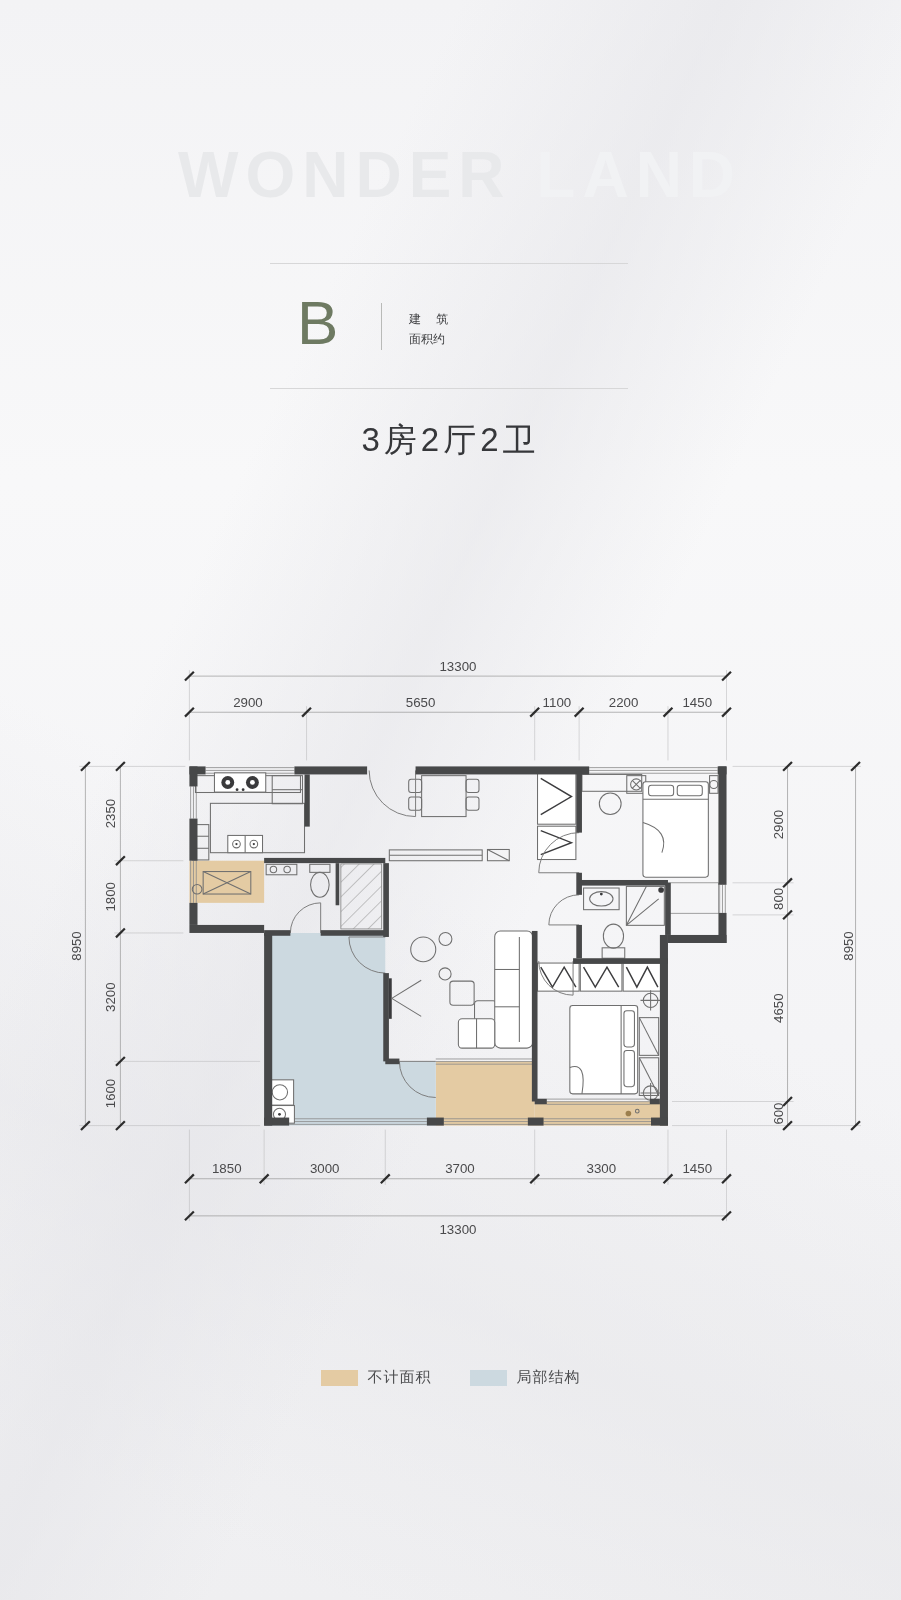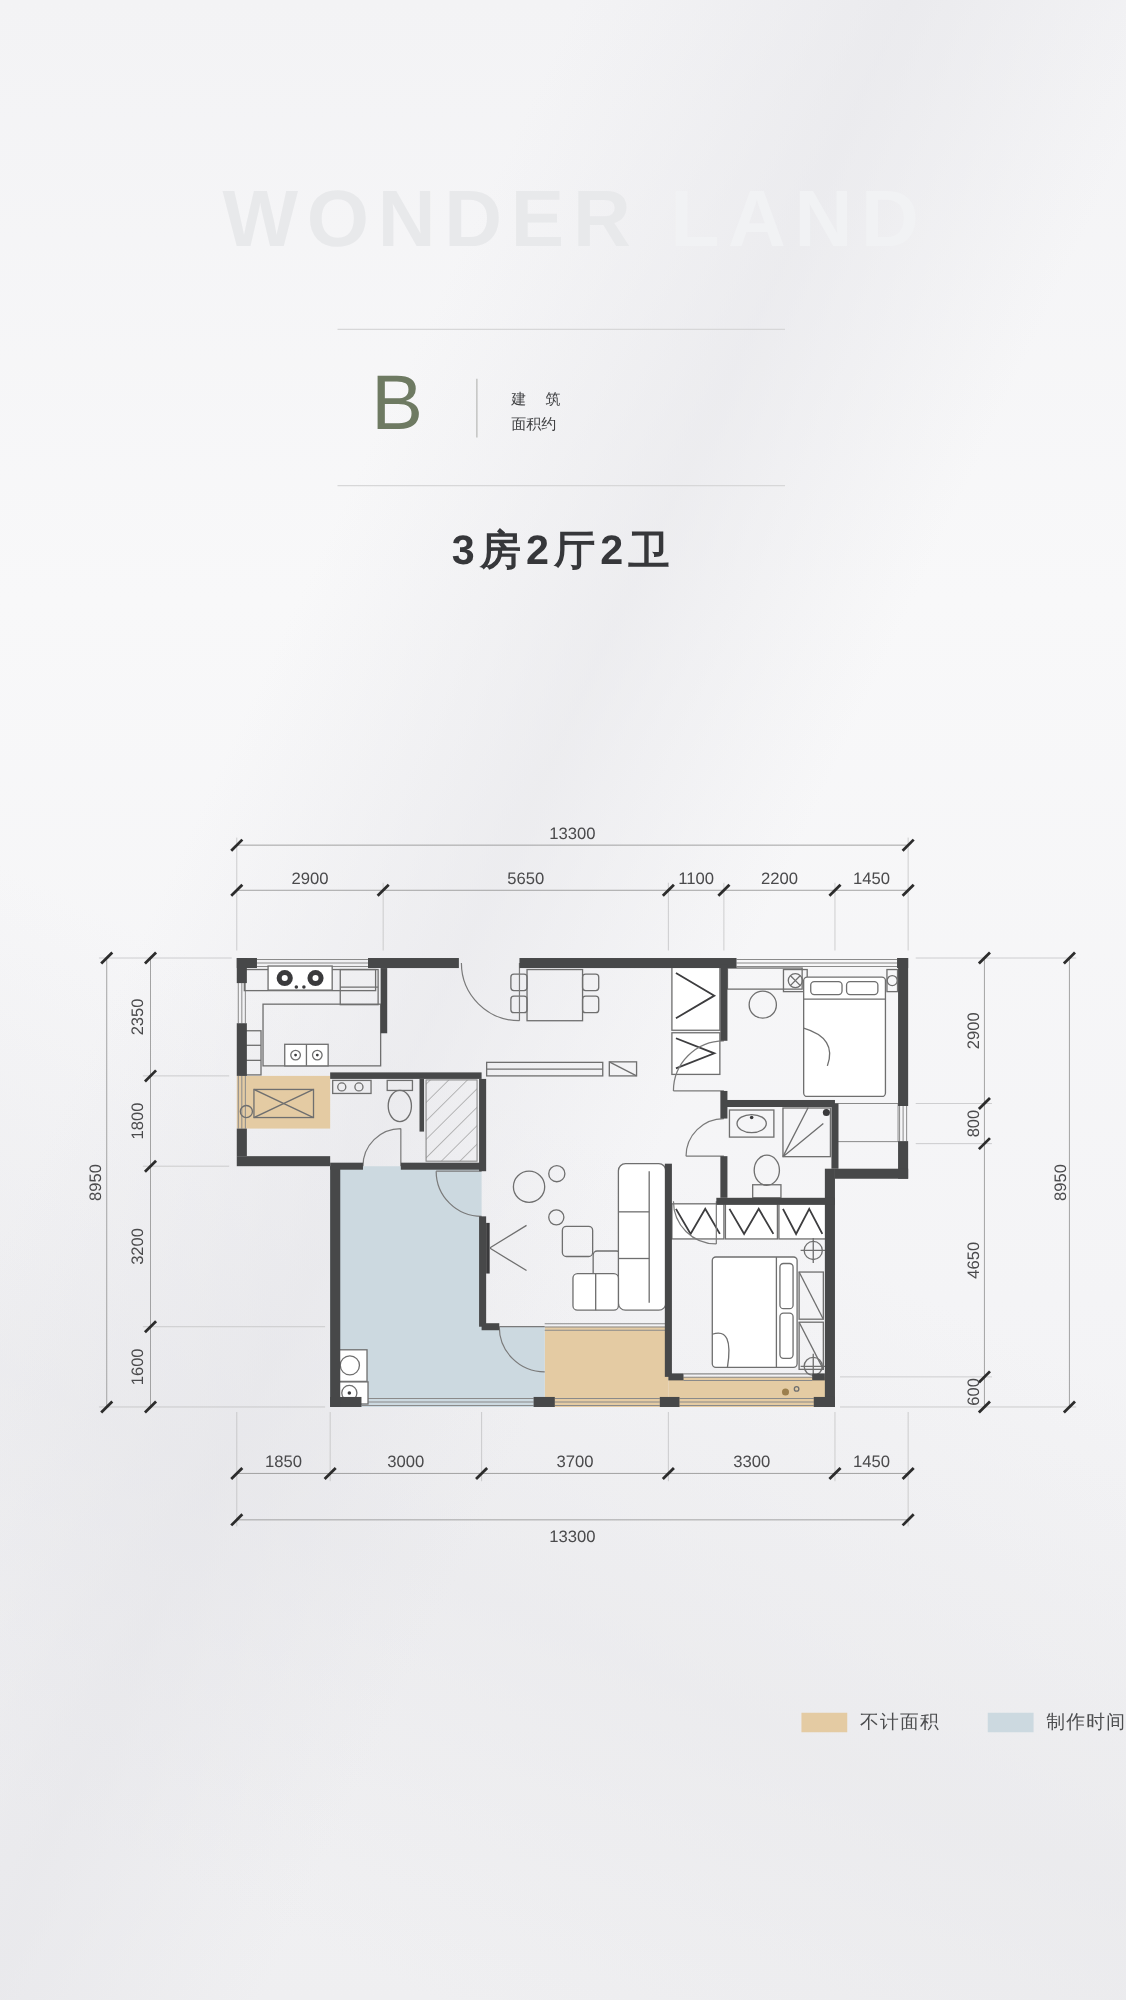--- a/index.html
+++ b/index.html
@@ -13,23 +13,23 @@
   .watermark .wm-bold{color:#e8e9eb;}
   .watermark .wm-light{color:#f1f2f4;}
   .rule{position:absolute;left:270px;width:358px;height:1px;background:#d7d7d8;}
   .rule.r1{top:263px;} .rule.r2{top:388px;}
   .unit-letter{position:absolute;left:297px;top:292px;font-size:62px;line-height:62px;font-weight:500;color:#6e7a62;}
   .vdiv{position:absolute;left:381px;top:303px;width:1px;height:47px;background:#b9bab8;}
   .area-label{position:absolute;left:409px;top:309px;font-size:12px;color:#3e3f41;line-height:20px;}
   .area-label .l1{letter-spacing:6px;}
   .area-value{position:absolute;left:477px;top:287px;font-size:55px;font-weight:500;color:#2e2f31;letter-spacing:-1px;line-height:60px;}
   .area-value sup{font-size:28px;font-weight:500;position:relative;top:2px;letter-spacing:0;}
-  .subtitle{position:absolute;left:0;top:418px;width:901px;text-align:center;font-size:33px;color:#36373a;letter-spacing:4px;font-weight:700;}
+  .subtitle{position:absolute;left:0;top:418px;width:901px;text-align:center;font-size:33px;color:#36373a;letter-spacing:4px;font-weight:400;}
   .plan-svg{position:absolute;left:40px;top:640px;}
-  .legend{position:absolute;left:0;top:1368px;width:901px;display:flex;justify-content:flex-end;align-items:center;gap:38px;}
+  .legend{position:absolute;left:0;top:1368px;width:901px;display:flex;justify-content:center;align-items:center;gap:38px;}
   .legend-item{display:flex;align-items:center;gap:10px;}
   .legend-label{font-size:15px;color:#4c4d4f;letter-spacing:1px;}
   .disclaimer{position:absolute;left:56px;top:1521px;width:789px;text-align:center;font-size:11px;color:#8f9092;line-height:23px;letter-spacing:0.3px;}
   
   .furn{stroke:#6f6f6f;stroke-width:26;fill:none;}
   .furnw{stroke:#6f6f6f;stroke-width:26;fill:#ffffff;}
   .door{stroke:#7a7a7a;stroke-width:24;fill:none;}
   .win{stroke:#8a8a8a;stroke-width:20;}
   .dimline{stroke:#9a9a9a;stroke-width:18;}
   .guide{stroke:#bcbcbd;stroke-width:14;}
@@ -380,18 +380,18 @@
     <div class="legend-item">
       <svg width="37" height="16">
           <rect width="37" height="16" fill="#e4cba3"></rect>
         </svg>
       <span class="legend-label">不计面积</span>
     </div>
     <div class="legend-item">
       <svg width="37" height="16">
           <rect width="37" height="16" fill="#ccd9e0"></rect>
         </svg>
-      <span class="legend-label">制作时间</span>
+      <span class="legend-label">局部结构</span>
     </div>
   </div>
 
 
 </div>
 
 </body></html>

